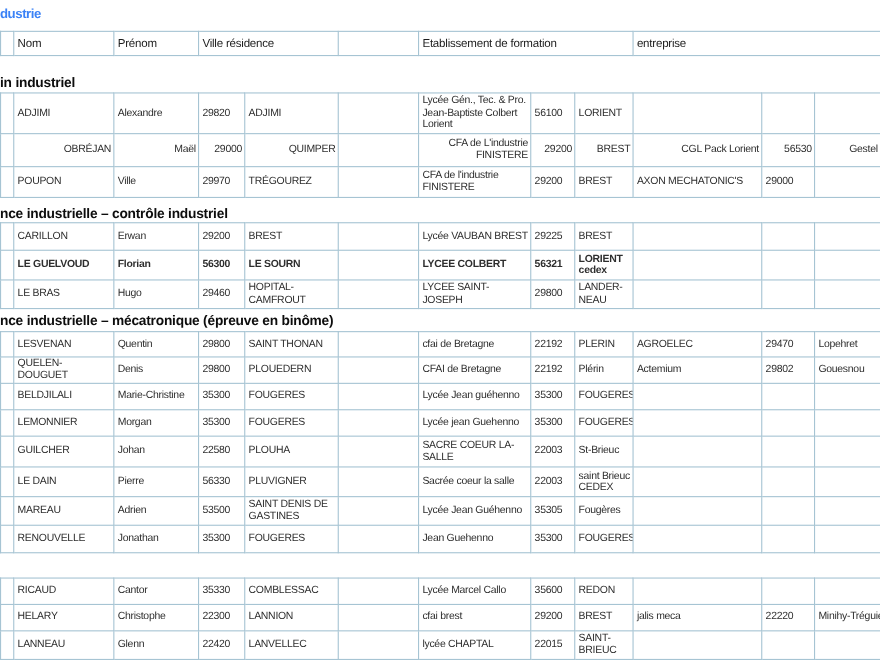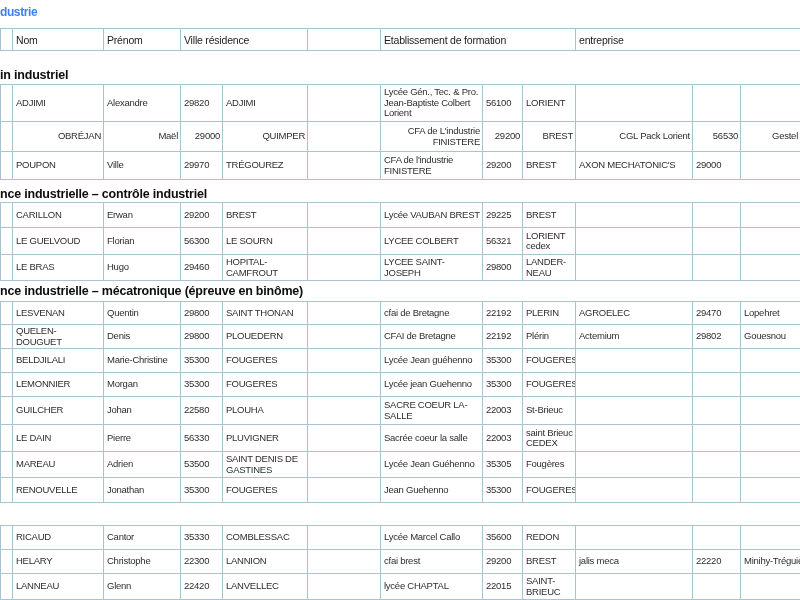--- a/index.html
+++ b/index.html
@@ -143,21 +143,21 @@
             <td class="nowrap">29200</td>
             <td>BREST</td>
             <td></td>
             <td>Lycée VAUBAN BREST</td>
             <td class="nowrap">29225</td>
             <td>BREST</td>
             <td></td>
             <td class="nowrap"></td>
             <td class="nowrap"></td>
           </tr>
-          <tr style="height: 27px;">
+          <tr style="height: 27px; font-weight: bold;">
             <td></td>
             <td>LE GUELVOUD</td>
             <td>Florian</td>
             <td class="nowrap">56300</td>
             <td>LE SOURN</td>
             <td></td>
             <td>LYCEE COLBERT</td>
             <td class="nowrap">56321</td>
             <td>LORIENT cedex</td>
             <td></td>

